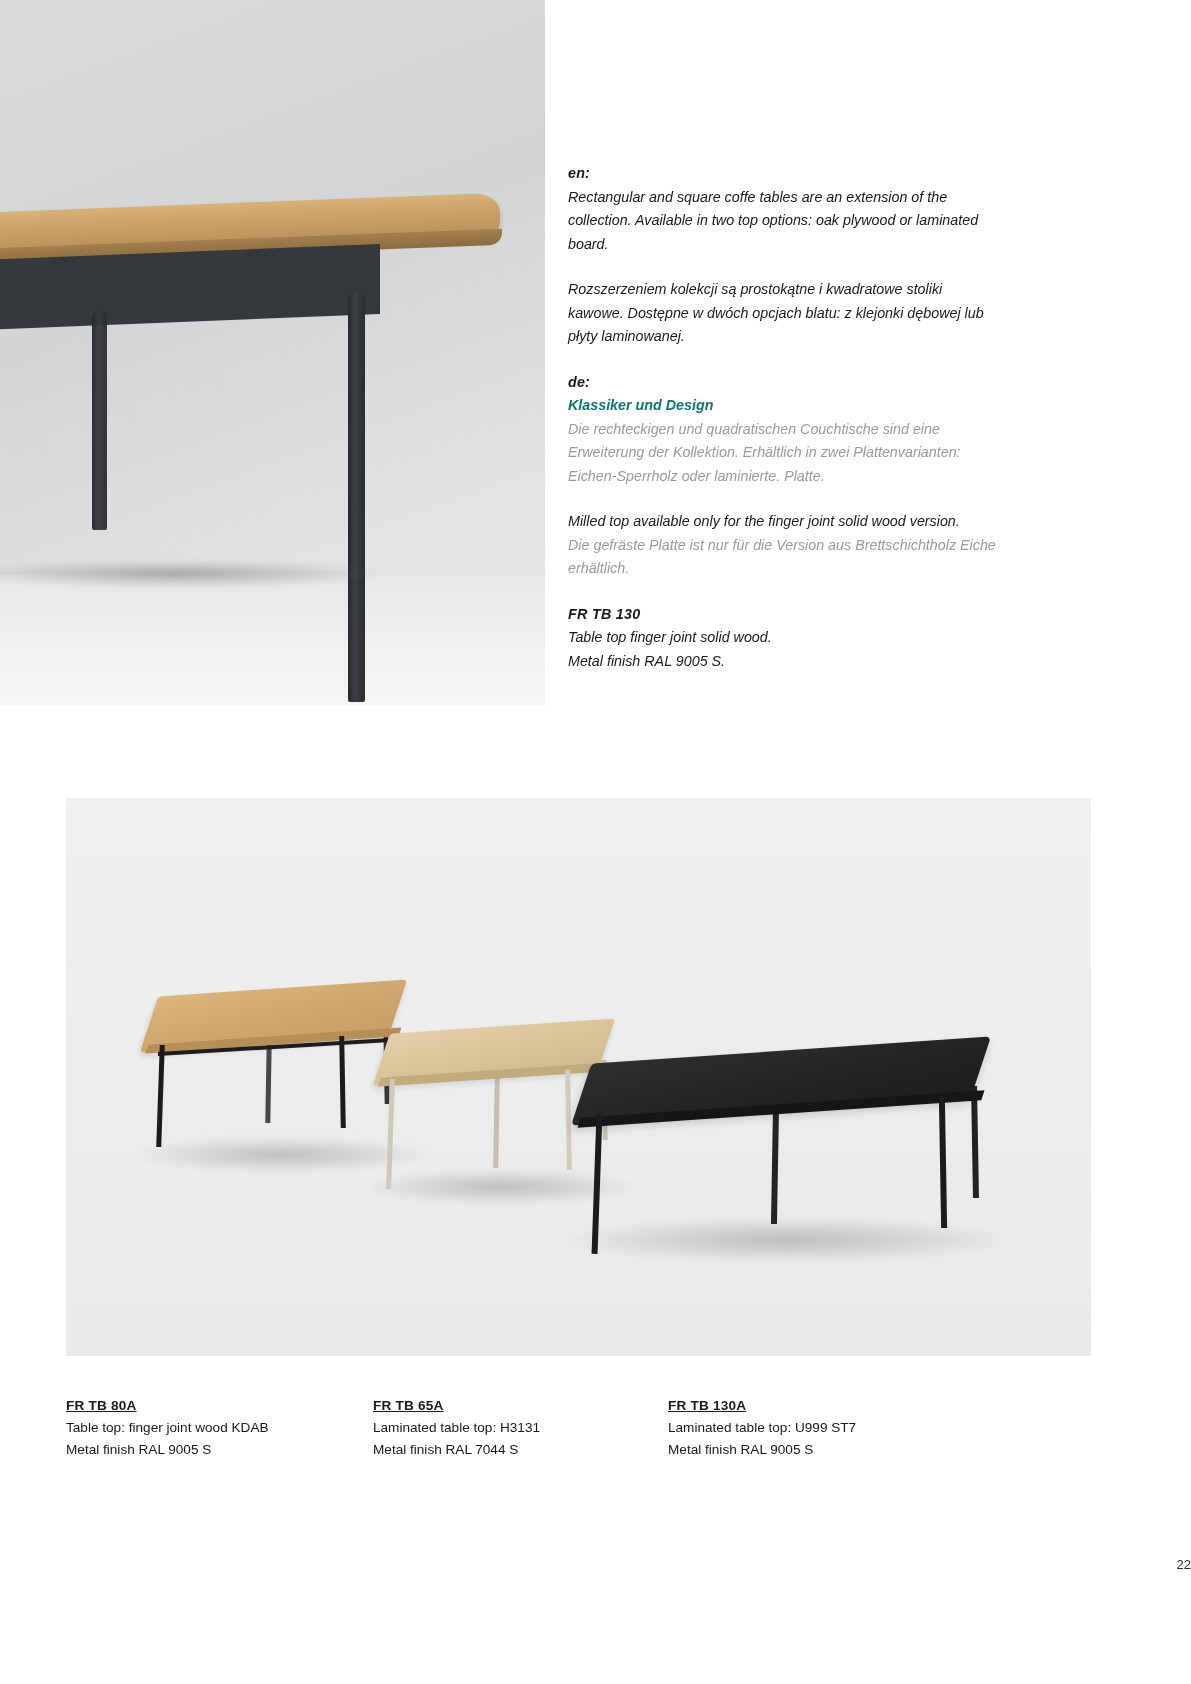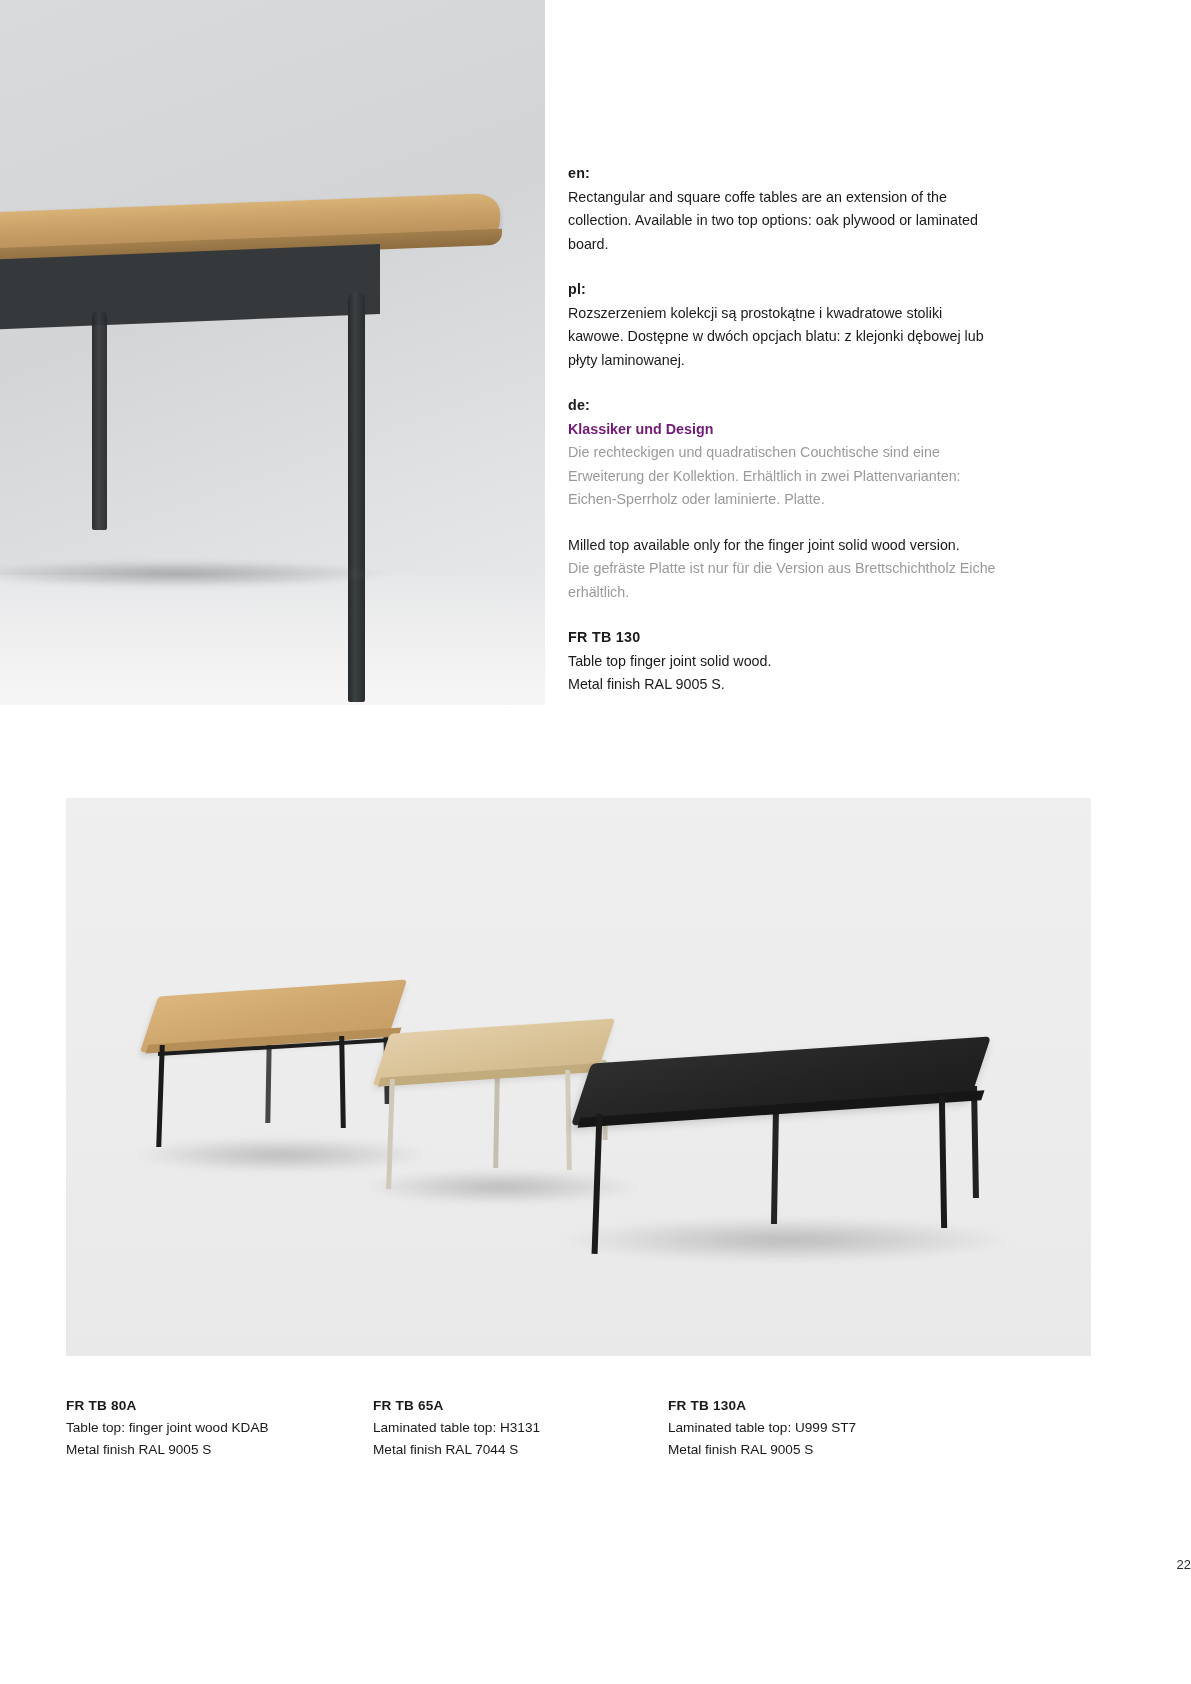--- a/index.html
+++ b/index.html
@@ -97,34 +97,35 @@
   }
 
   
   .copy {
     position: absolute;
     left: 568px;
     top: 162px;
     width: 430px;
     font-size: 14.3px;
     line-height: 23.5px;
+    font-style: italic;
   }
   .lang-label {
     font-weight: bold;
     letter-spacing: 0.2px;
   }
   .para {
     margin: 0 0 22px 0;
   }
   .para p { margin: 0; }
   .muted {
     color: #9a9a9a;
   }
   .de-title {
-    color: #701a75;
+    color: #0f766e;
     font-weight: bold;
   }
   .block-gap { margin-top: 18px; }
   .code-title {
     font-weight: bold;
     letter-spacing: 0.3px;
   }
 
   
   .photo {
@@ -228,21 +229,21 @@
   
   .captions {
     position: absolute;
     left: 66px;
     top: 1395px;
     width: 1025px;
     display: flex;
   }
   .cap-col { width: 295px; font-size: 13.6px; line-height: 22px; }
   .cap-col.c2 { margin-left: 12px; }
-  .cap-title { font-weight: bold; margin-bottom: 2px; letter-spacing: 0.2px; }
+  .cap-title { font-weight: bold; margin-bottom: 2px; letter-spacing: 0.2px; text-decoration: underline; }
   .cap-col p { margin: 0; }
 
   
   .page-number {
     position: absolute;
     left: 0;
     top: 1557px;
     width: 1191px;
     text-align: right;
     font-size: 13px;
@@ -264,21 +265,20 @@
 </div>
 
 <div class="copy">
 
   <div class="para">
     <p class="lang-label">en:</p>
     <p>Rectangular and square coffe tables are an extension of the collection. Available in two top options: oak plywood or laminated board.</p>
   </div>
 
   <div class="para">
-    <p class="lang-label">pl:</p>
     <p>Rozszerzeniem kolekcji są prostokątne i kwadratowe stoliki kawowe. Dostępne w dwóch opcjach blatu: z klejonki dębowej lub płyty laminowanej.</p>
   </div>
 
   <div class="para">
     <p class="lang-label">de:</p>
     <p class="de-title">Klassiker und Design</p>
     <p class="muted">Die rechteckigen und quadratischen Couchtische sind eine Erweiterung der Kollektion. Erhältlich in zwei Plattenvarianten: Eichen-Sperrholz oder laminierte. Platte.</p>
   </div>
 
   <div class="para block-gap">

